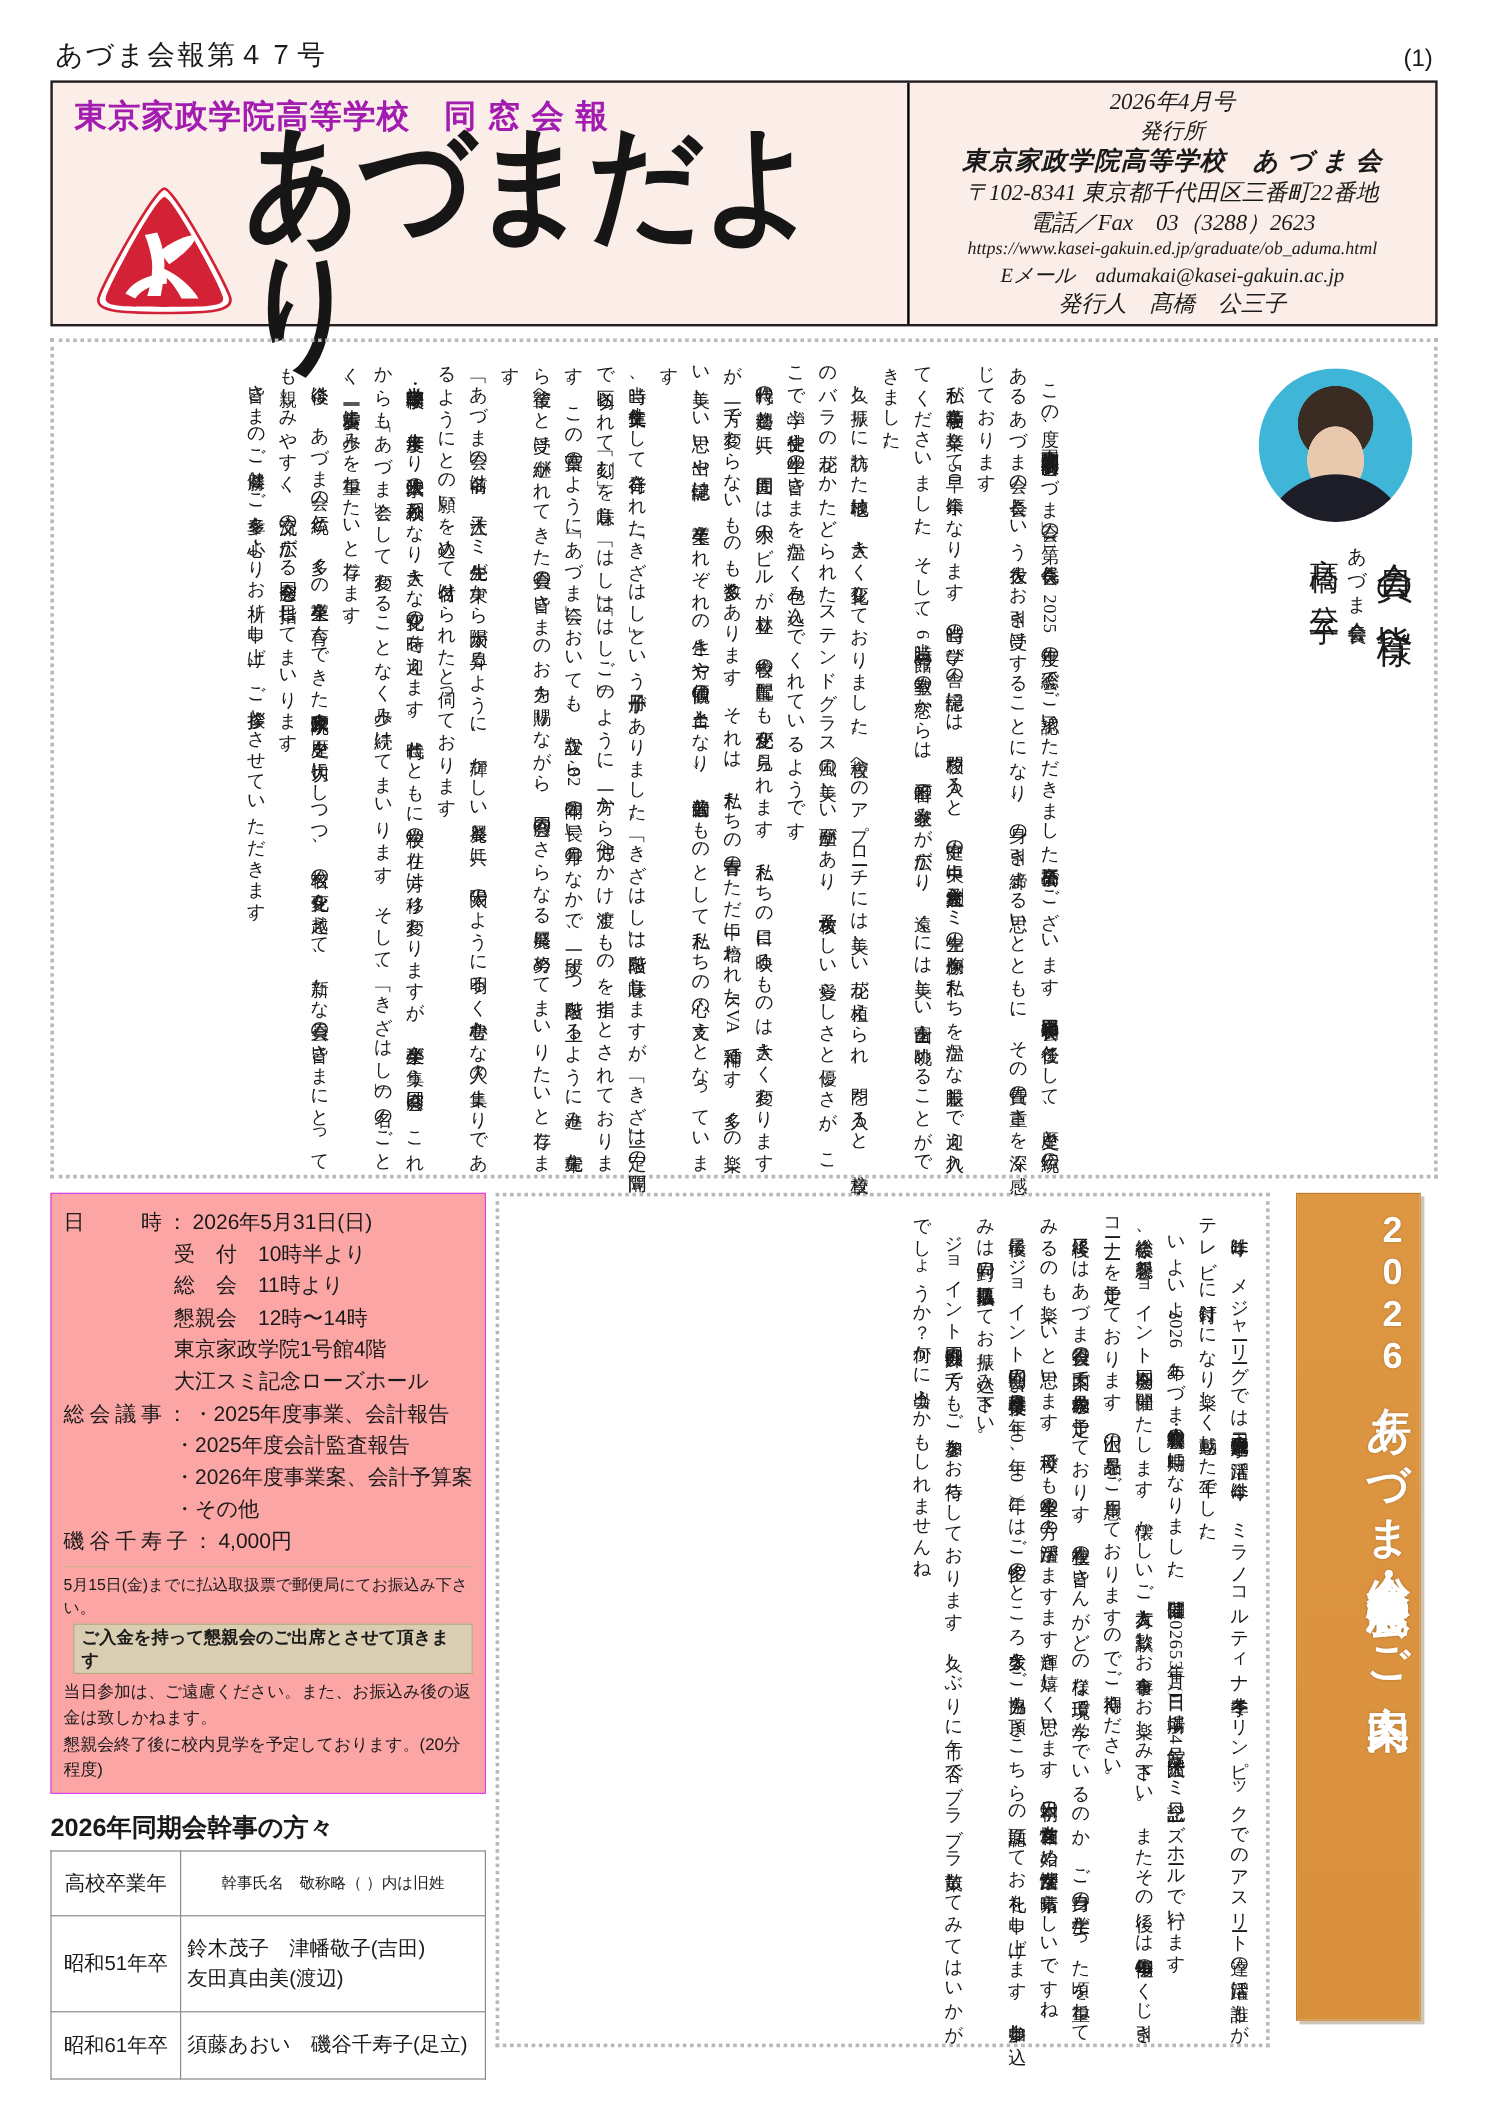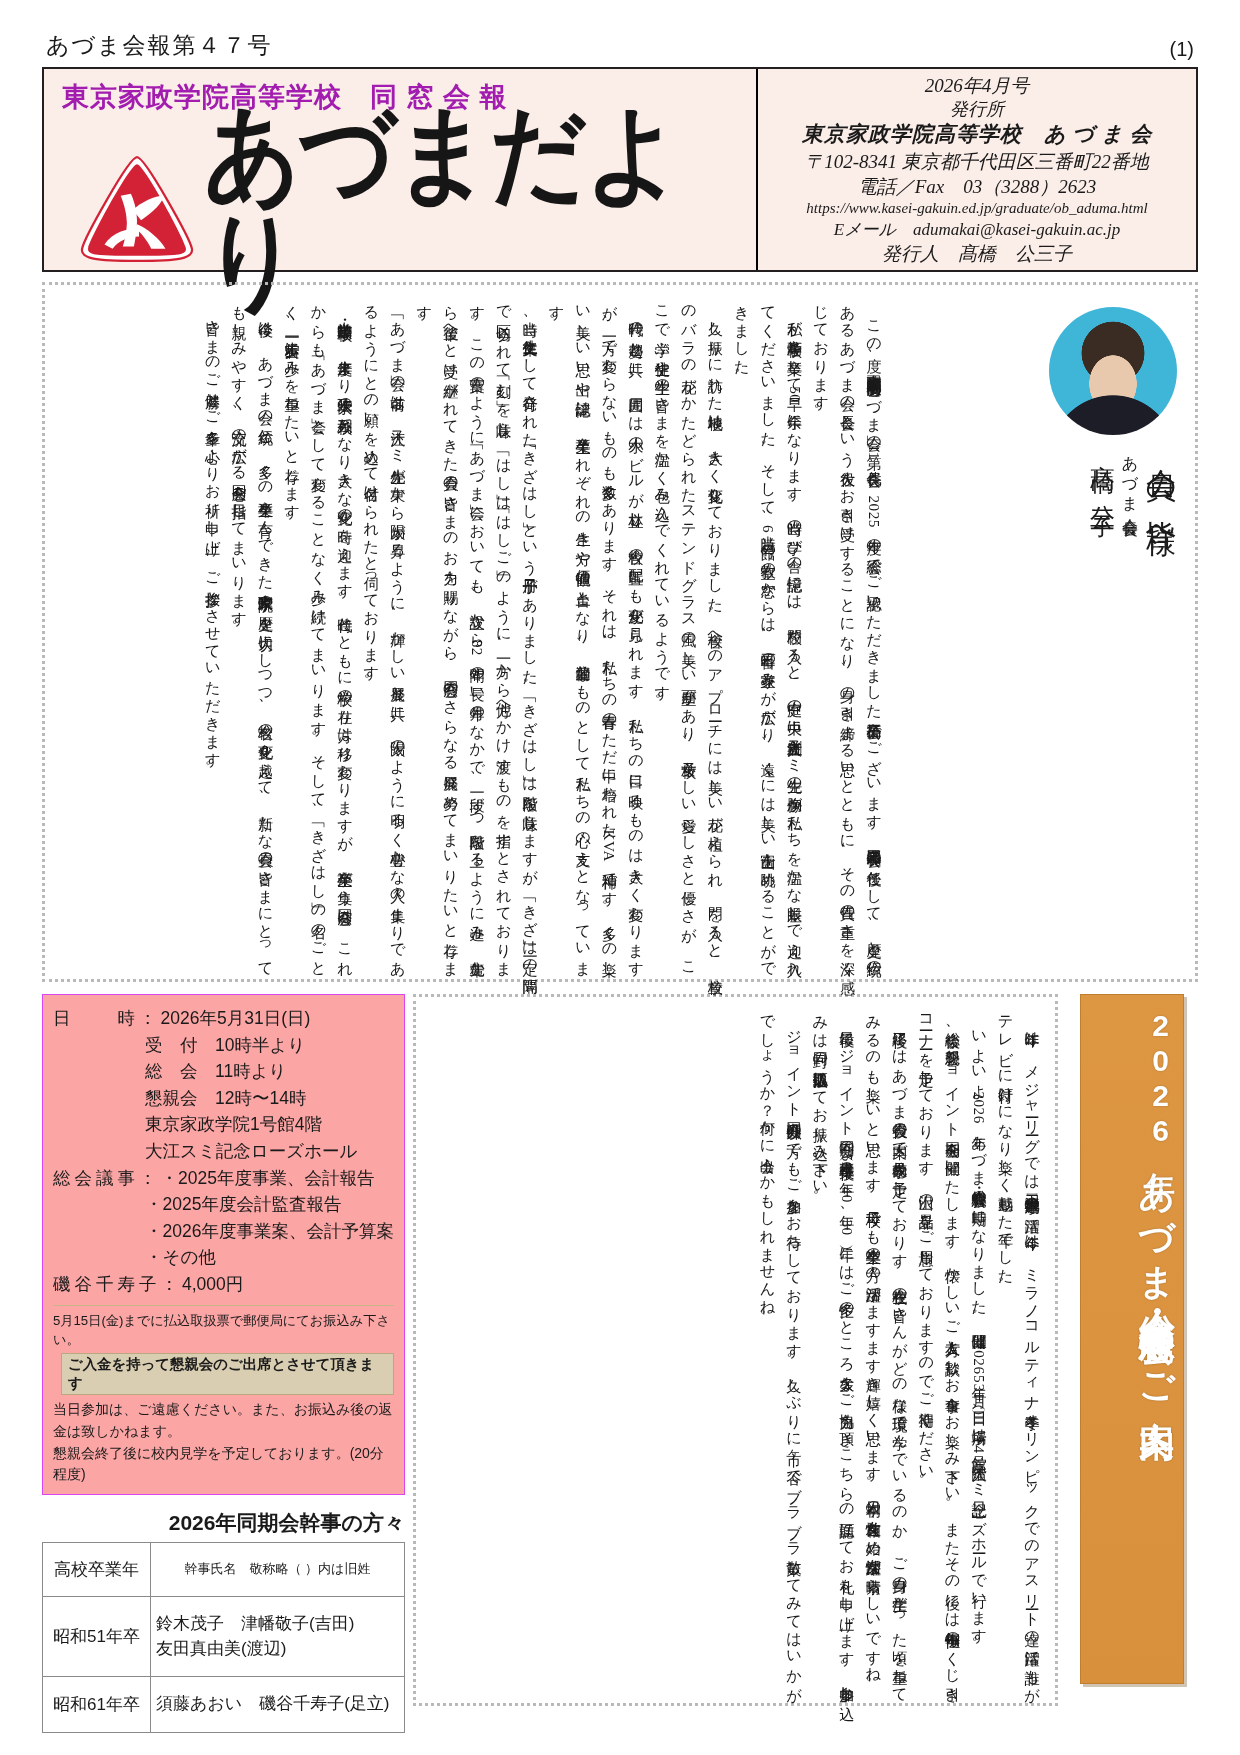--- a/index.html
+++ b/index.html
@@ -116,21 +116,21 @@
   .ev-rule { border-top:1px solid #c9b489; margin:7px 0 5px 0; }
   .ev-note { font-size:13.2px; line-height:1.5; }
   .ev-strong {
     font-size:14.4px; font-weight:bold; background:#d9cdb2;
     border:1px solid #b9a97f; padding:1px 6px; margin:3px 0 4px 8px;
     display:inline-block;
   }
   .ev-fine { font-size:14px; line-height:1.55; }
 
   
-  .tbl-title { text-align:right; font-size:21px; font-weight:bold; margin:14px 0 5px 0; }
+  .tbl-title { text-align:left; font-size:21px; font-weight:bold; margin:14px 0 5px 0; }
   table { border-collapse:collapse; width:100%; }
   th, td { border:1px solid #8a8a8a; padding:15px 5px; font-size:17px; }
   th { font-weight:normal; }
   th.small { font-size:13px; }
   td.year { text-align:center; white-space:nowrap; width:108px; }
   td.names { line-height:1.45; }
 
   
   .banner {
     width:104px; height:690px; margin-left:14px;

